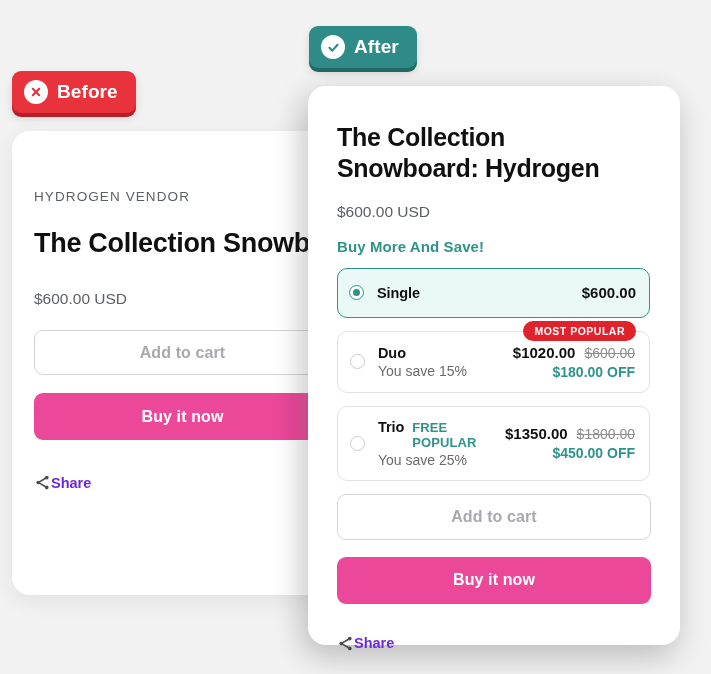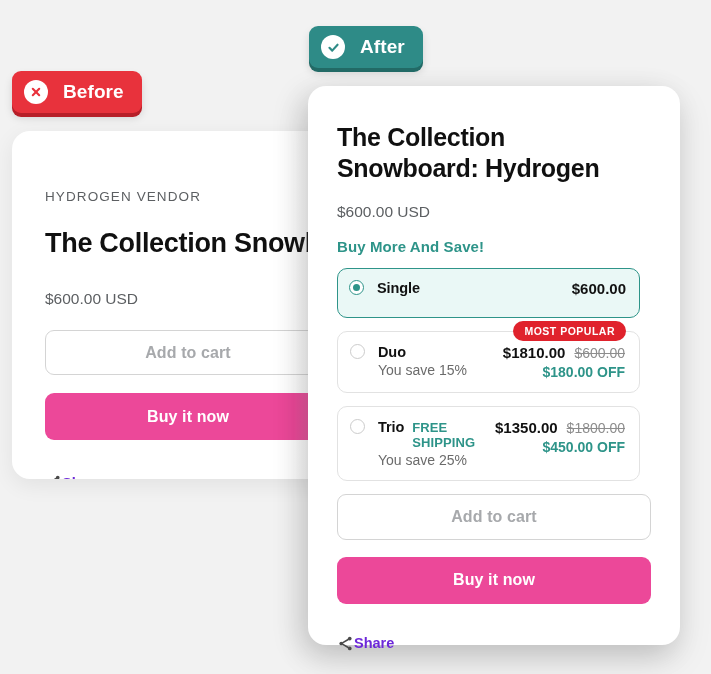--- a/index.html
+++ b/index.html
@@ -14,21 +14,21 @@
     overflow: hidden;
     position: relative;
     -webkit-font-smoothing: antialiased;
   }
 
   
   .badge {
     position: absolute;
     display: inline-flex;
     align-items: center;
-    gap: 15px;
+    gap: 9px;
     padding: 9px 18px 9px 12px;
     border-radius: 9px;
     color: #ffffff;
     font-size: 19px;
     font-weight: 700;
     letter-spacing: 0.1px;
     z-index: 40;
   }
   .badge-before {
     left: 12px;
@@ -58,22 +58,22 @@
   .card {
     position: absolute;
     background: #ffffff;
     border-radius: 18px;
     box-sizing: border-box;
   }
   .card-before {
     left: 12px;
     top: 131px;
     width: 352px;
-    height: 348px;
-    padding: 58px 33px 0 33px;
+    height: 464px;
+    padding: 58px 33px 0 22px;
     box-shadow: 0 6px 22px rgba(0,0,0,0.07);
     z-index: 10;
     overflow: hidden;
   }
   .card-after {
     left: 308px;
     top: 86px;
     width: 372px;
     height: 559px;
     padding: 36px 20px 0 20px;
@@ -175,25 +175,26 @@
     margin: 0 9px 13px 9px;
     letter-spacing: 0.1px;
   }
 
   .options { margin: 0 0 0 0; }
 
   .option {
     position: relative;
     box-sizing: border-box;
     display: flex;
+    align-items: center;
     border: 1px solid #e2e2e2;
     border-radius: 10px;
     background: #ffffff;
     padding: 12px 14px 12px 12px;
-    margin: 0 20px 13px 9px;
+    margin: 0 10px 13px 9px;
     min-height: 50px;
     cursor: pointer;
   }
   .option.selected {
     border: 1.6px solid #2e9489;
     background: #eaf8f6;
     padding: 11px 13px 11px 11px;
   }
   .radio {
     width: 15px;
@@ -349,33 +350,33 @@
       <span class="popular-badge">MOST POPULAR</span>
       <span class="radio"></span>
       <div class="opt-left">
         <div class="opt-name-row">
           <span class="opt-name">Duo</span>
         </div>
         <div class="opt-sub">You save 15%</div>
       </div>
       <div class="opt-right">
         <div class="opt-price-row">
-          <span class="opt-price">$1810.00</span>
+          <span class="opt-price">$1020.00</span>
           <span class="opt-compare">$600.00</span>
         </div>
         <div class="opt-save">$180.00 OFF</div>
       </div>
     </div>
 
     <div class="option">
       <span class="radio"></span>
       <div class="opt-left">
         <div class="opt-name-row">
           <span class="opt-name">Trio</span>
-          <span class="opt-tag">FREE SHIPPING</span>
+          <span class="opt-tag">FREE POPULAR</span>
         </div>
         <div class="opt-sub">You save 25%</div>
       </div>
       <div class="opt-right">
         <div class="opt-price-row">
           <span class="opt-price">$1350.00</span>
           <span class="opt-compare">$1800.00</span>
         </div>
         <div class="opt-save">$450.00 OFF</div>
       </div>

